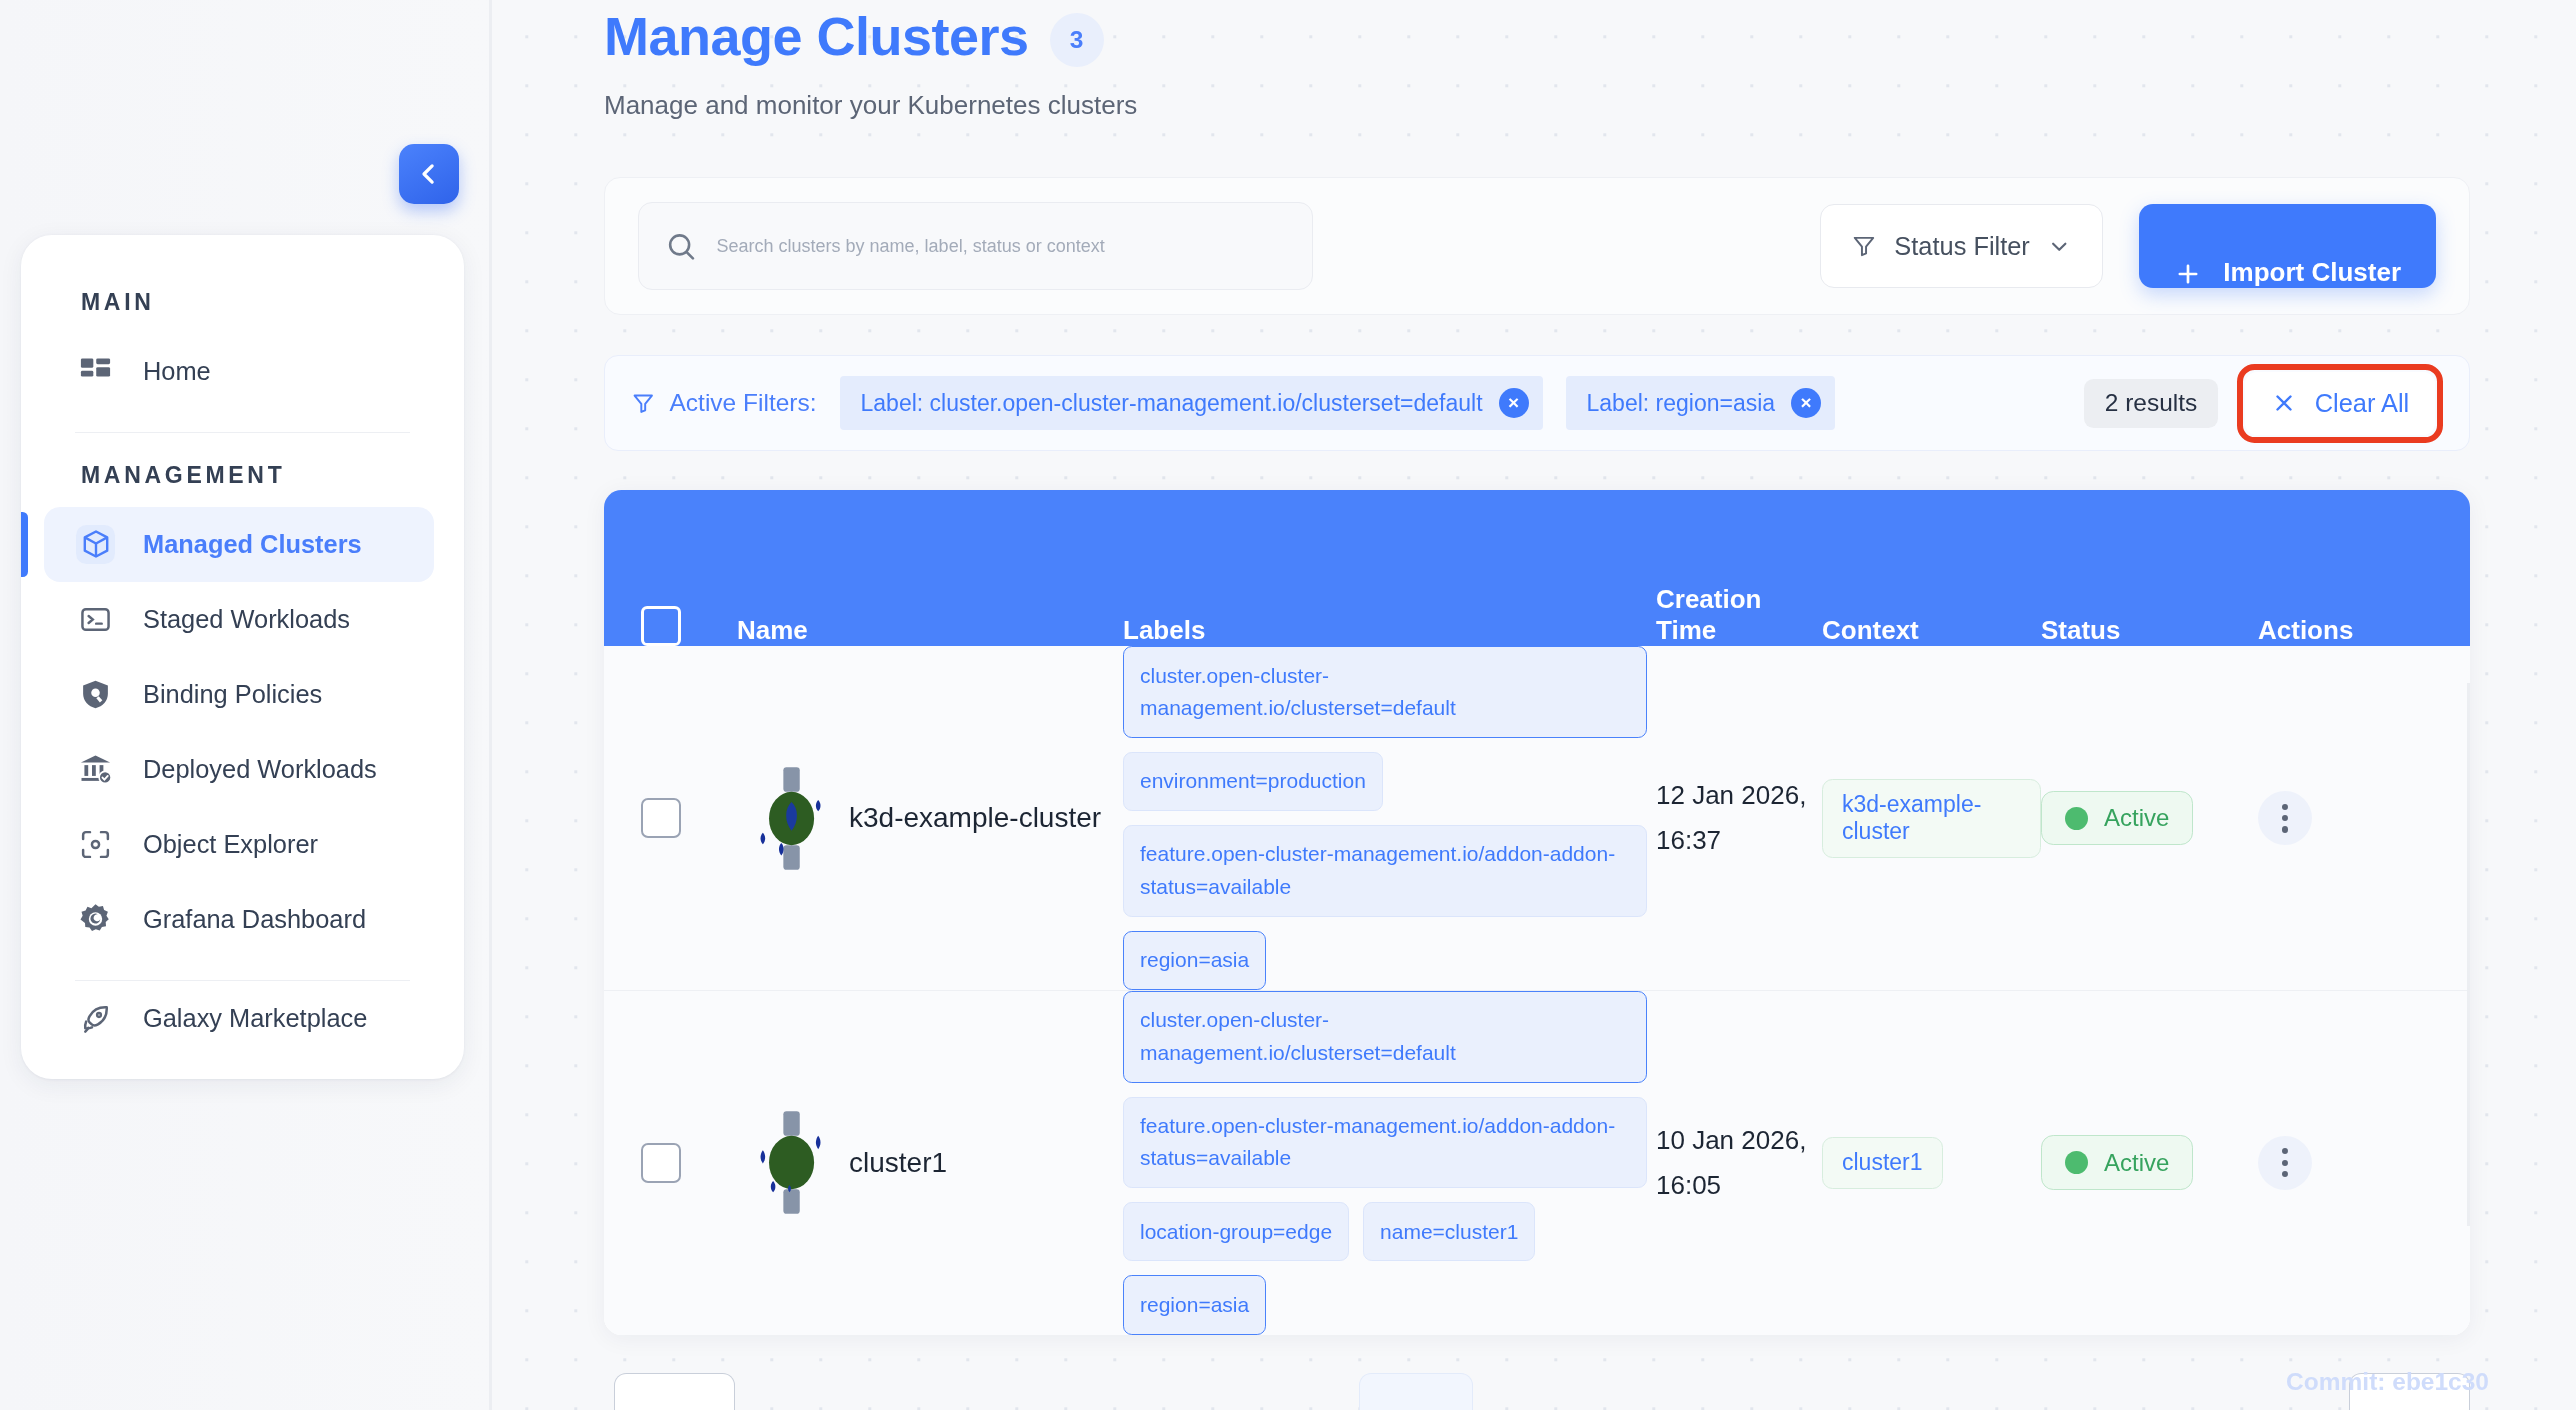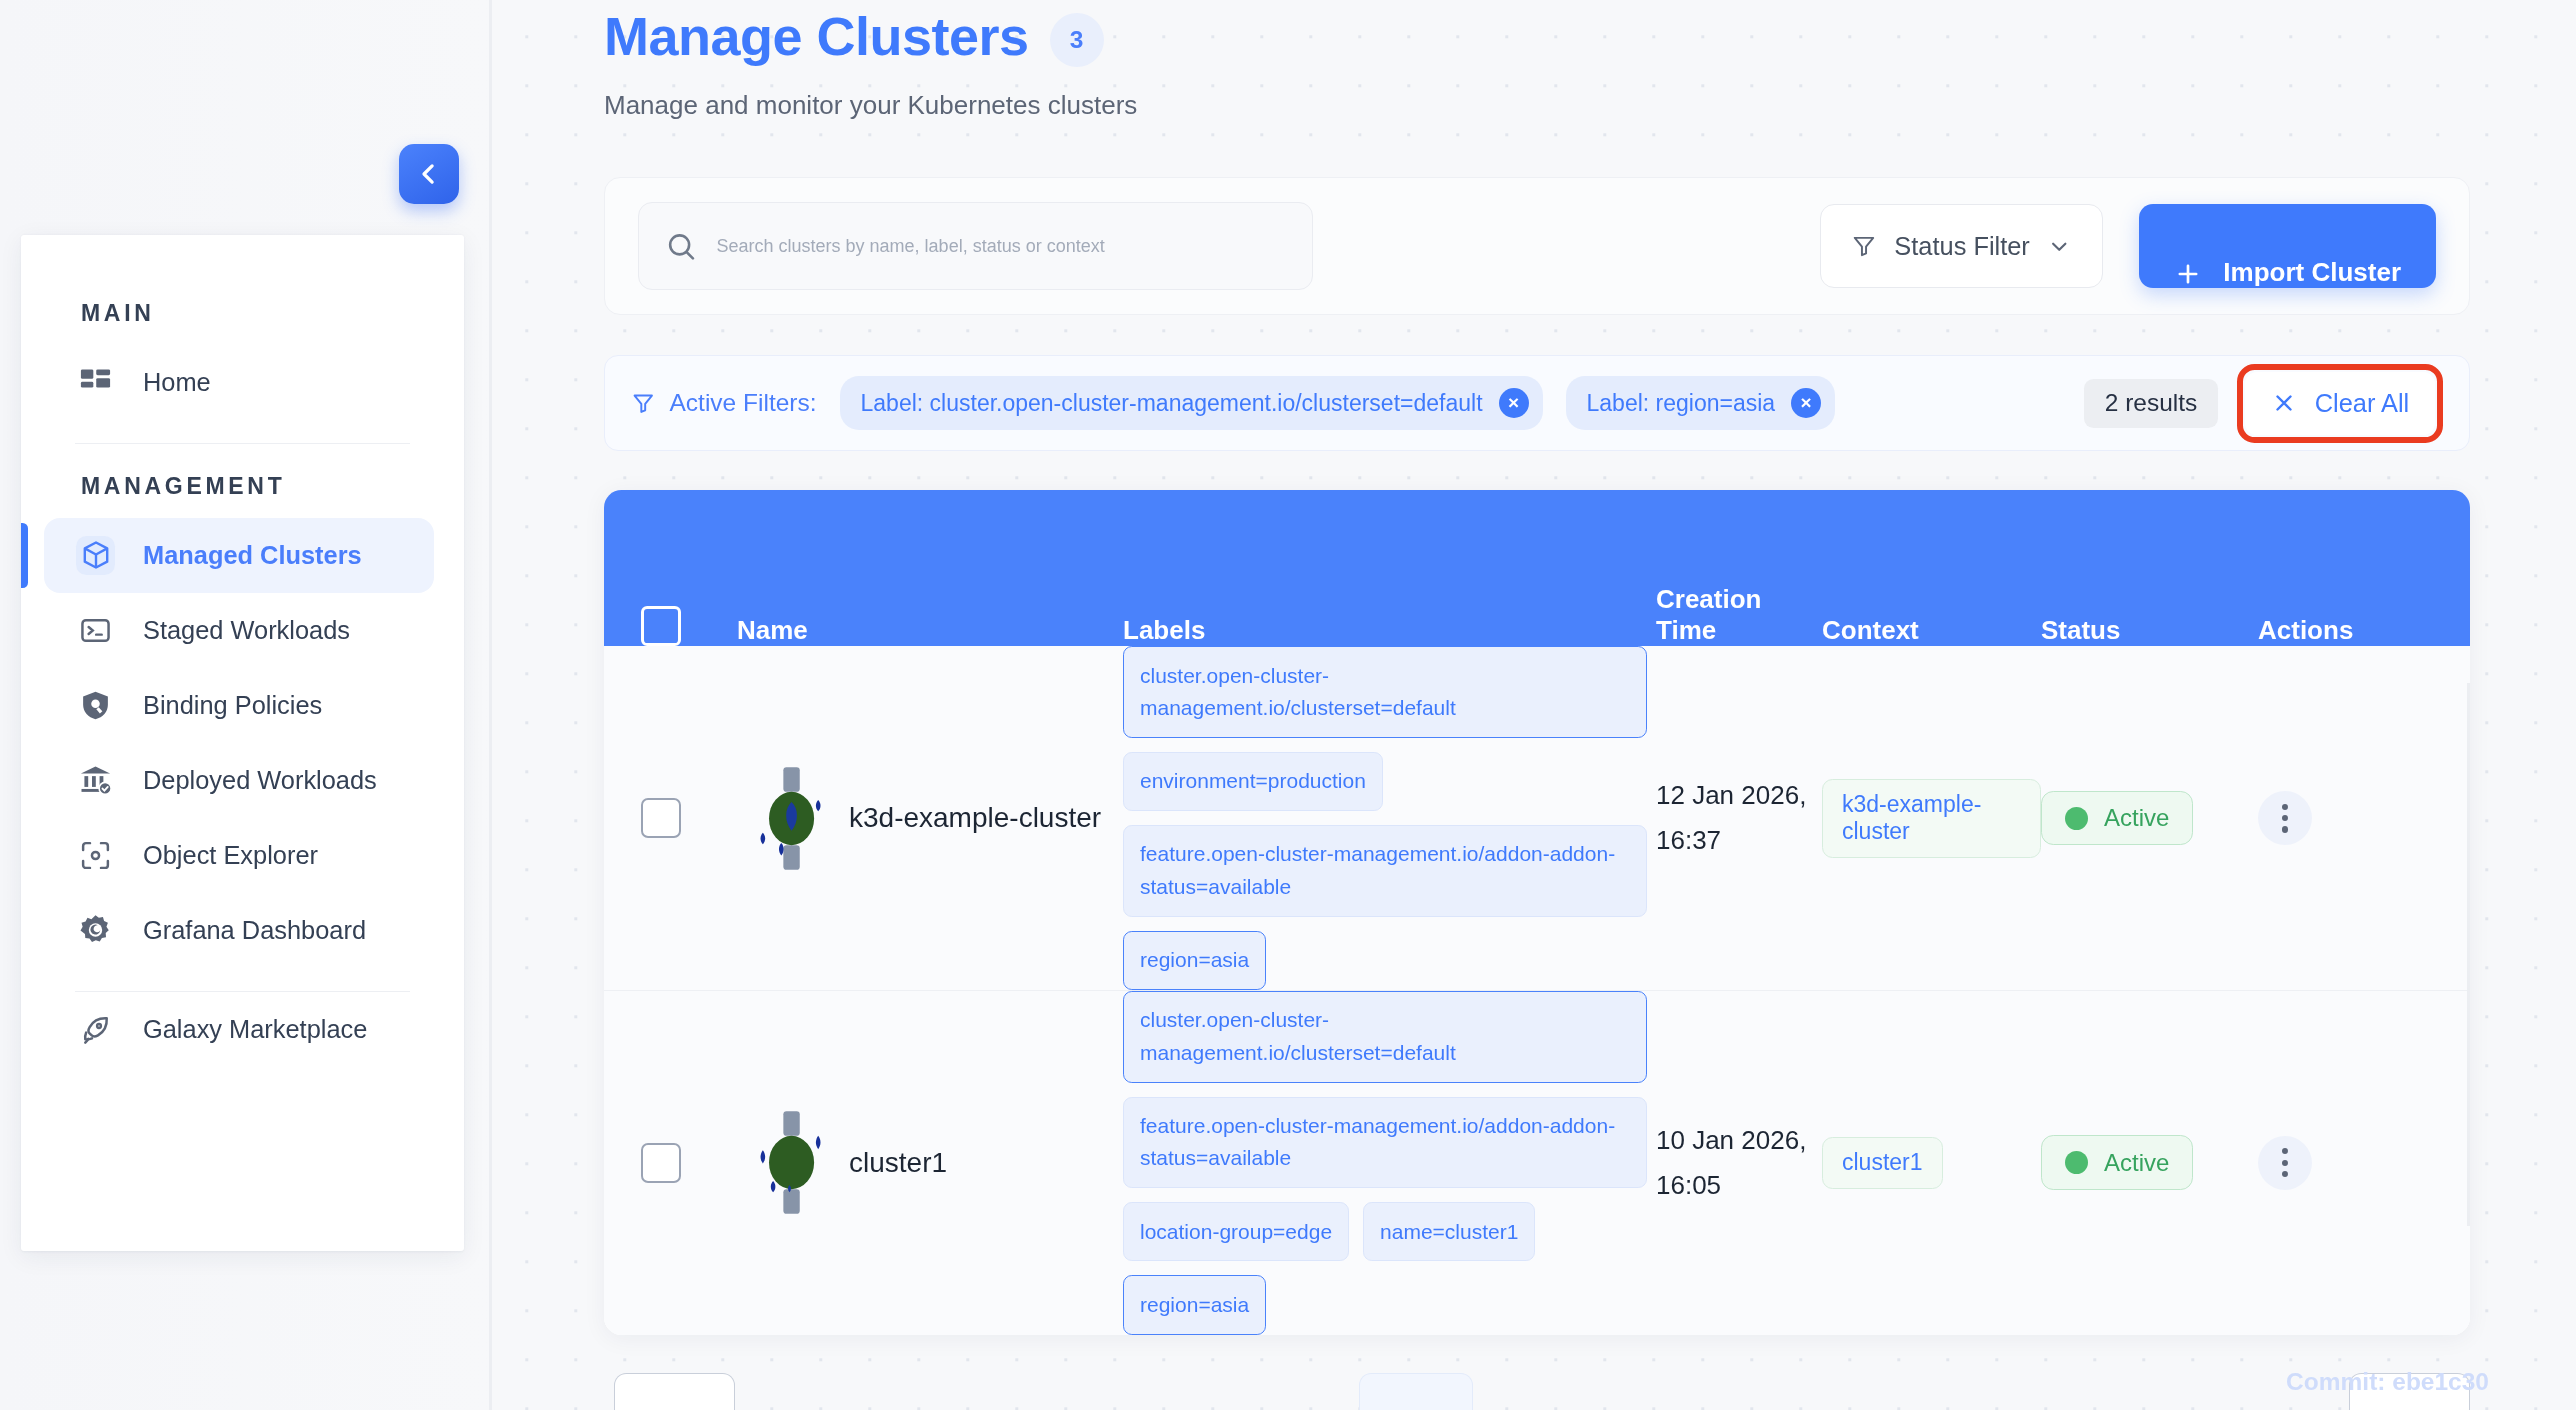--- a/index.html
+++ b/index.html
@@ -22,26 +22,26 @@
   .sidebar-strip {
     position: absolute; left: 0; top: 0; width: 491px; height: 1411px;
     background: linear-gradient(to right, #f5f6f9 0%, #f7f8fa 100%);
   }
   .sidebar-divider {
     position: absolute; left: 489px; top: 0; width: 2.6px; height: 1411px;
     background: #eceef2;
   }
   .sidebar-card {
     position: absolute; left: 21px; top: 235px;
-    width: 443px; height: 1016px;
+    width: 443px; height: 844px;
     background: #ffffff;
-    border-radius: 3px;
+    border-radius: 31px;
     box-shadow: 0 5.3px 24.5px rgba(24,40,80,0.065), 0 0.9px 2.6px rgba(24,40,80,0.05);
     overflow: hidden;
-    padding-top: 26px;
+    padding-top: 15px;
   }
   .side-section-label {
     font-size: 23px; font-weight: 700; letter-spacing: 3.7px;
     color: #344054; padding: 39px 0 17.5px 60px;
   }
   .side-section-label.tight { padding-top: 30px; }
   .side-item {
     display: flex; align-items: center;
     height: 75px; margin: 0 30px 0 23px;
     padding-left: 32px;
@@ -139,21 +139,21 @@
     display: flex; align-items: center; padding: 0 26px;
     position: relative;
   }
   .af-label {
     display: flex; align-items: center; gap: 14px;
     color: #4a7efb; font-size: 24.5px; margin-right: 23px; white-space: nowrap;
   }
   .chip {
     display: flex; align-items: center; gap: 16px;
     background: #e4ecfd; color: #3f7afc;
-    border-radius: 19px; height: 54px; padding: 0 14px 0 21px;
+    border-radius: 4px; height: 54px; padding: 0 14px 0 21px;
     font-size: 23px; margin-right: 23px; white-space: nowrap;
   }
   .chip-x {
     width: 30px; height: 30px; border-radius: 50%;
     background: #3f7afc; color: #fff;
     display: flex; align-items: center; justify-content: center;
     font-size: 19px; font-weight: 700;
   }
   .filters-right { margin-left: auto; display: flex; align-items: center; gap: 19px; }
   .results-pill {

